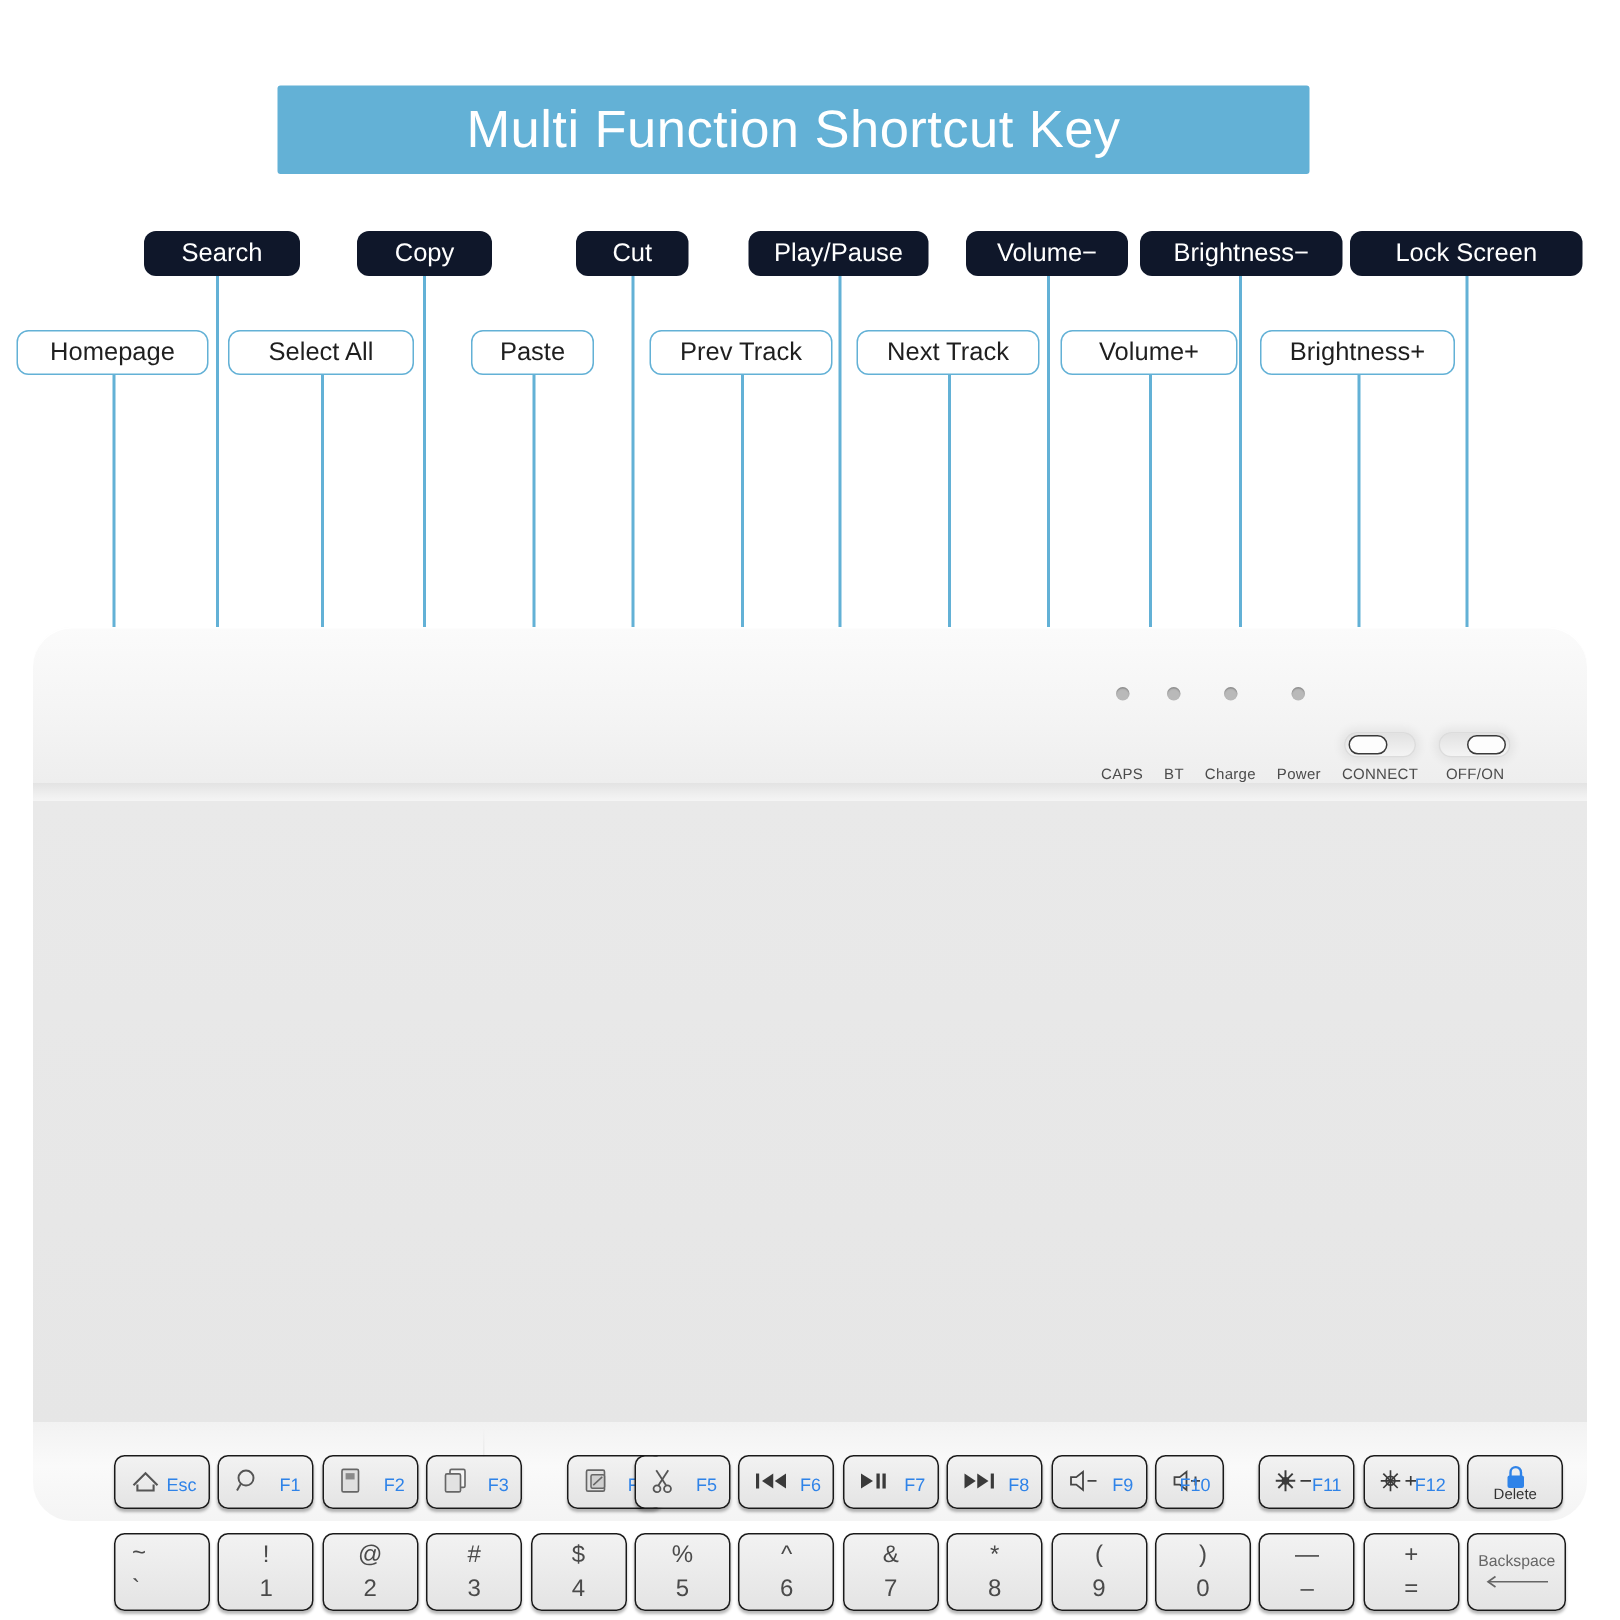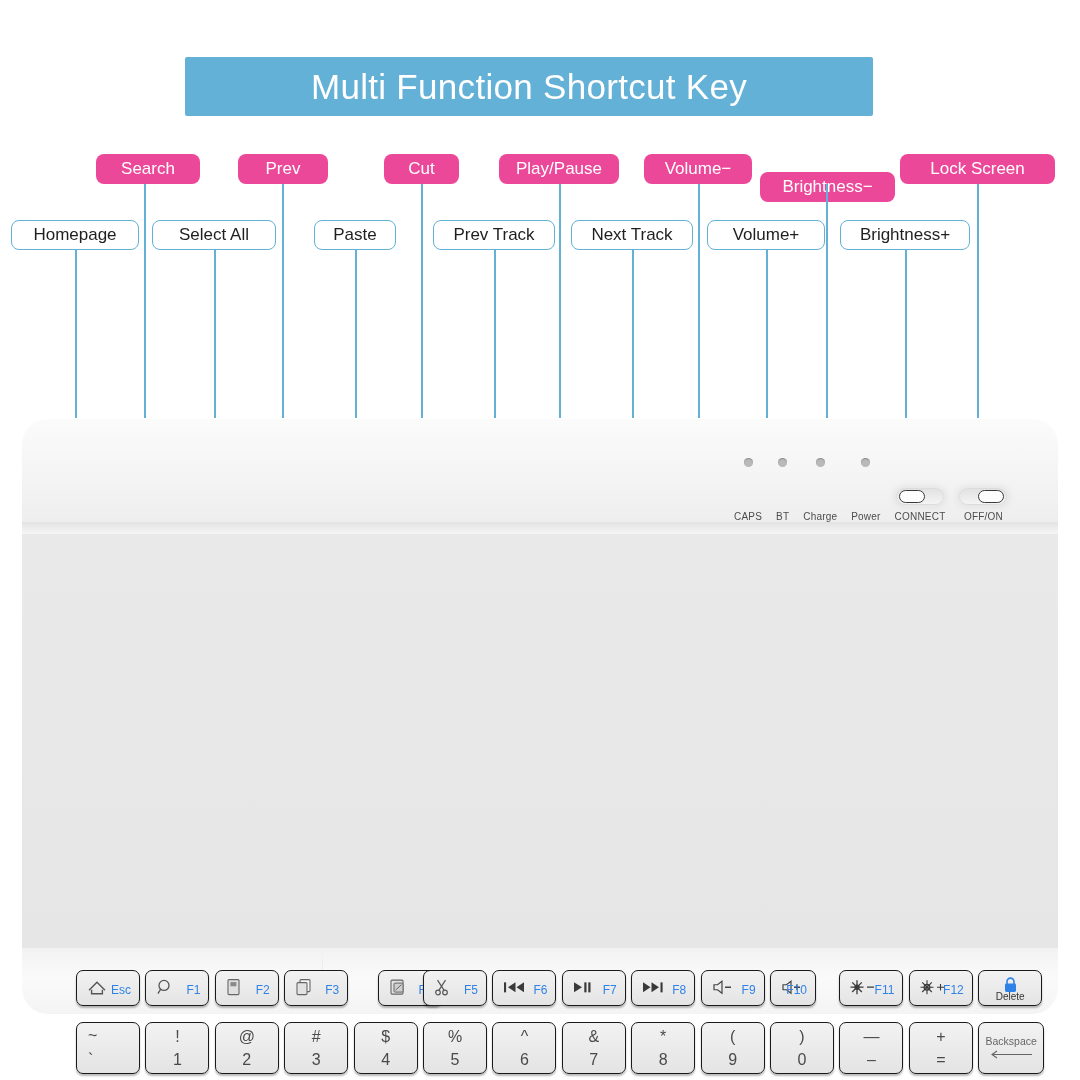--- a/index.html
+++ b/index.html
@@ -32,21 +32,21 @@
   .pill{
     position:absolute;
     height:30px;
     border-radius:8px;
     display:flex;align-items:center;justify-content:center;
     font-size:17px;
     white-space:nowrap;
     box-sizing:border-box;
   }
   .pill.filled{
-    background:#ec4899;
+    background:#0f172a;
     color:#ffffff;
     padding:0 12px;
   }
   .pill.outline{
     background:#ffffff;
     color:#1f1f1f;
     border:1.4px solid #63b1d6;
     padding:0 12px;
   }
 
@@ -166,36 +166,36 @@
 <div id="title-banner">
   <span class="txt">Multi Function Shortcut Key</span>
 </div>
 
 <div id="callouts">
     <div class="pill filled" style="left: 96px; top: 154px; width: 104px;">
       <span>Search</span>
     </div>
     <div class="leader" style="left: 144px; top: 184px; height: 372px;"></div>
     <div class="pill filled" style="left: 238px; top: 154px; width: 90px;">
-      <span>Prev</span>
+      <span>Copy</span>
     </div>
     <div class="leader" style="left: 282px; top: 184px; height: 372px;"></div>
     <div class="pill filled" style="left: 384px; top: 154px; width: 75px;">
       <span>Cut</span>
     </div>
     <div class="leader" style="left: 421px; top: 184px; height: 372px;"></div>
     <div class="pill filled" style="left: 499px; top: 154px; width: 120px;">
       <span>Play/Pause</span>
     </div>
     <div class="leader" style="left: 559px; top: 184px; height: 372px;"></div>
     <div class="pill filled" style="left: 644px; top: 154px; width: 108px;">
       <span>Volume−</span>
     </div>
     <div class="leader" style="left: 698px; top: 184px; height: 372px;"></div>
-    <div class="pill filled" style="left: 760px; top: 172px; width: 135px;">
+    <div class="pill filled" style="left: 760px; top: 154px; width: 135px;">
       <span>Brightness−</span>
     </div>
     <div class="leader" style="left: 826px; top: 184px; height: 372px;"></div>
     <div class="pill filled" style="left: 900px; top: 154px; width: 155px;">
       <span>Lock Screen</span>
     </div>
     <div class="leader" style="left: 977px; top: 184px; height: 372px;"></div>
     <div class="pill outline" style="left: 11px; top: 220px; width: 128px;">
       <span>Homepage</span>
     </div>

